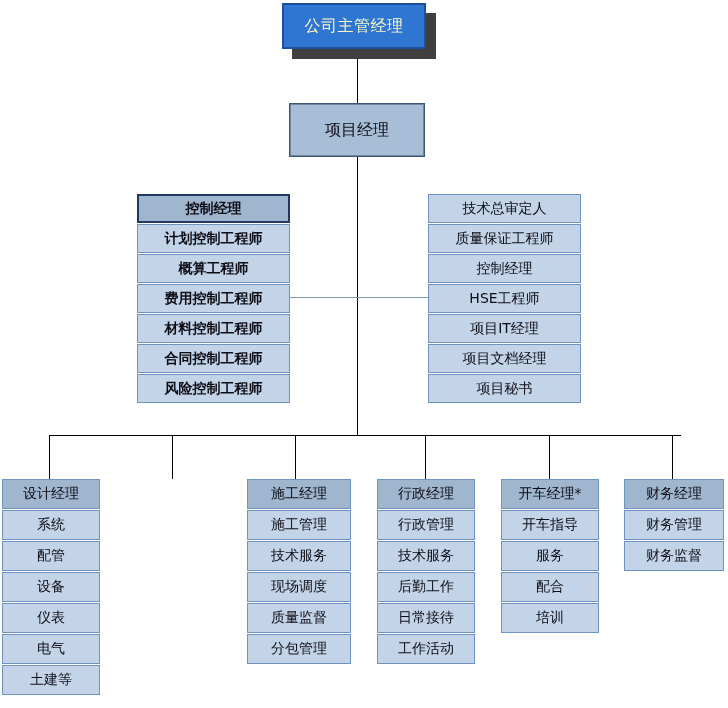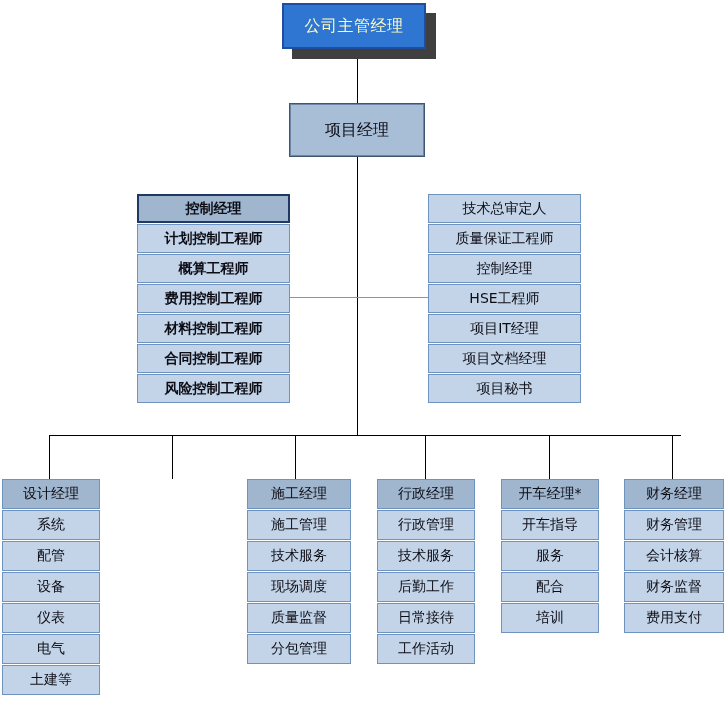--- a/index.html
+++ b/index.html
@@ -209,18 +209,16 @@
     <div class="cell head">开车经理*</div>
     <div class="cell">开车指导</div>
     <div class="cell">服务</div>
     <div class="cell">配合</div>
     <div class="cell">培训</div>
   </div>
 
   <div class="col col-bottom" id="col-finance">
     <div class="cell head">财务经理</div>
     <div class="cell">财务管理</div>
-    <div class="cell">会计核算</div>
     <div class="cell">财务监督</div>
-    <div class="cell">费用支付</div>
   </div>
 
 </div>
 
 </body></html>

